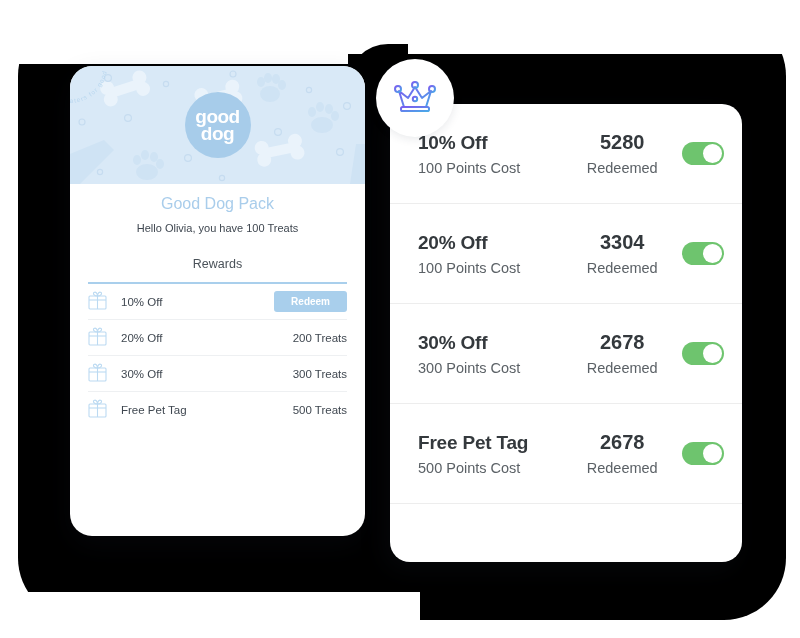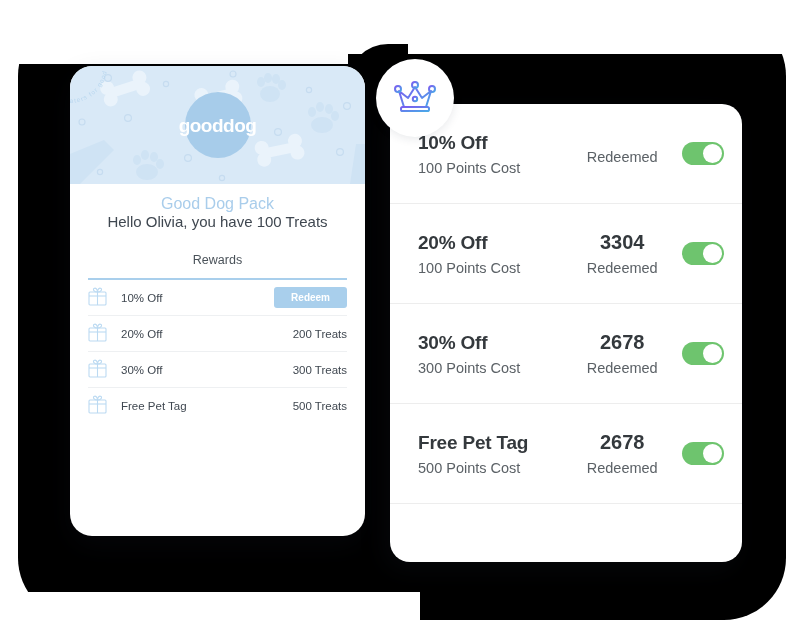--- a/index.html
+++ b/index.html
@@ -64,21 +64,21 @@
     overflow: hidden;
   }
   .banner svg { position: absolute; left: 0; top: 0; }
   .logo-circle {
     position: absolute;
     left: 50%; top: 50%;
     transform: translate(-50%, -50%);
     width: 66px; height: 66px;
     border-radius: 50%;
     background: #a7ccea;
-    display: flex; flex-direction: row;
+    display: flex; flex-direction: column;
     align-items: center; justify-content: center;
     color: #ffffff;
   }
   .logo-l1, .logo-l2 {
     font-size: 19px; font-weight: 700; line-height: 17px;
     letter-spacing: -0.5px;
   }
   .logo-arc {
     position: absolute;
     left: 50%; top: 50%;
@@ -89,23 +89,23 @@
 
   .card-title {
     text-align: center;
     font-size: 16px;
     color: #a9cdeb;
     margin-top: 11px;
     font-weight: 400;
   }
   .card-sub {
     text-align: center;
-    font-size: 15px;
+    font-size: 11px;
     color: #3f4750;
-    margin-top: 0;
+    margin-top: 9px;
   }
   .tabs {
     display: flex;
     margin-top: 23px;
     padding: 0 18px;
   }
   .tab {
     flex: 1;
     text-align: center;
     font-size: 12.5px;
@@ -380,20 +380,21 @@
   </div>
 
   <div class="right-card">
 
     <div class="panel-row">
       <div class="panel-left">
         <div class="panel-title">10% Off</div>
         <div class="panel-cost">100 Points Cost</div>
       </div>
       <div class="panel-mid">
+        <div class="panel-count">5280</div>
         <div class="panel-status">Redeemed</div>
       </div>
       <div class="toggle">
           <div class="knob"></div>
         </div>
     </div>
 
     <div class="panel-row">
       <div class="panel-left">
         <div class="panel-title">20% Off</div>

